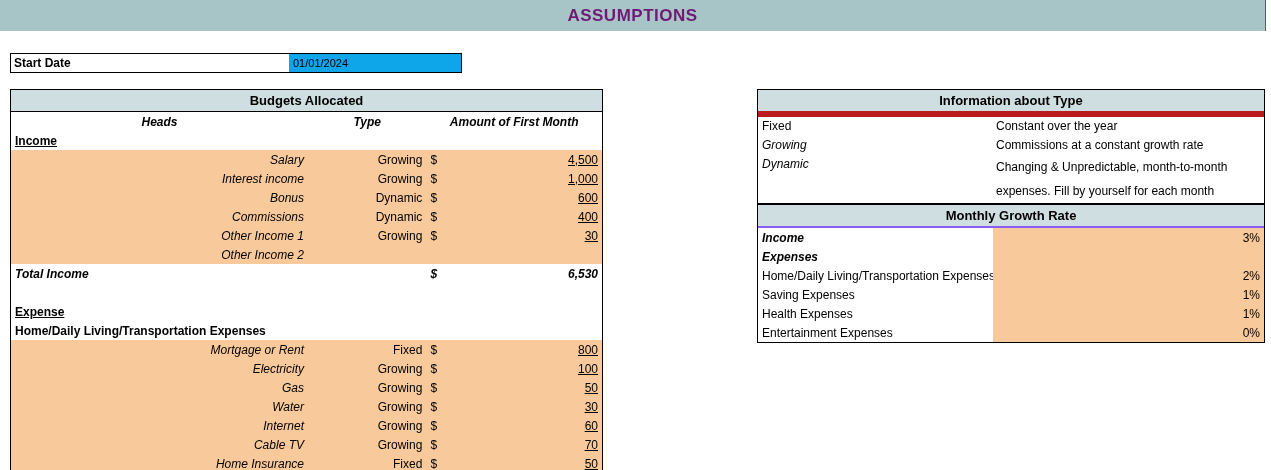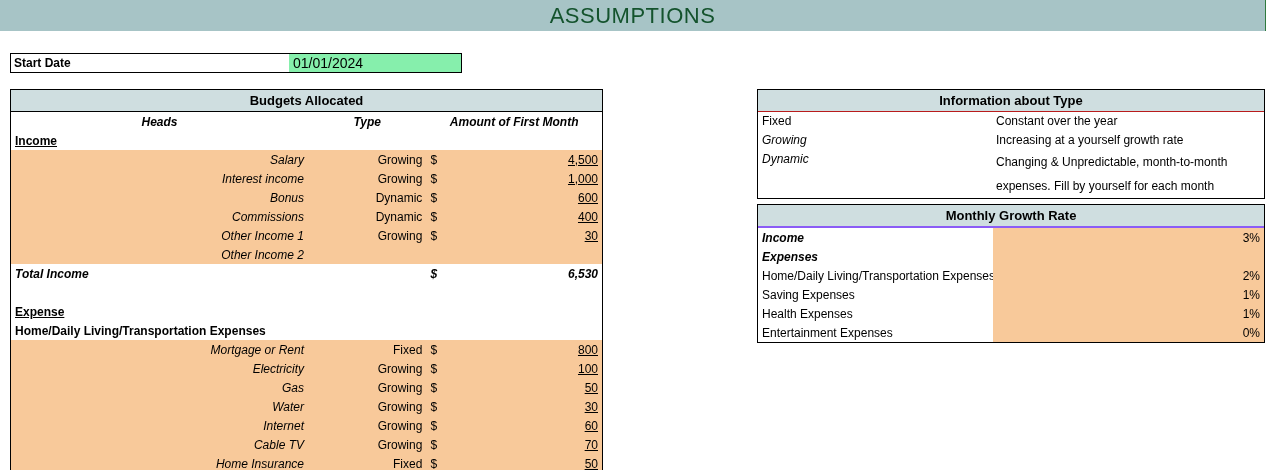--- a/index.html
+++ b/index.html
@@ -22,23 +22,23 @@
     left: 0;
     top: 0;
     width: 1265px;
     height: 31px;
     background: #a7c4c6;
     display: flex;
     align-items: center;
     justify-content: center;
   }
   .banner-title {
-    font-size: 22px;
-    font-weight: normal;
-    color: #14532d;
+    font-size: 17px;
+    font-weight: bold;
+    color: #701a75;
     letter-spacing: 0.5px;
   }
   .banner-edge {
     position: absolute;
     left: 1265px;
     top: 0;
     width: 6px;
     height: 31px;
     background: #ffffff;
     border-left: 1px solid #2f7a3e;
@@ -58,25 +58,25 @@
     width: 278px;
     padding-left: 3px;
     font-weight: bold;
     font-size: 12px;
     display: flex;
     align-items: center;
     box-sizing: border-box;
   }
   .startdate-value {
     flex: 1;
-    background: #86efac;
+    background: #0ea5e9;
     display: flex;
     align-items: center;
     padding-left: 4px;
-    font-size: 14px;
+    font-size: 11px;
     box-sizing: border-box;
   }
   
   .budgets {
     position: absolute;
     left: 10px;
     top: 89px;
     width: 593px;
     border: 1px solid #000000;
     box-sizing: border-box;
@@ -153,21 +153,21 @@
     box-sizing: border-box;
     background: #ffffff;
   }
   .info-type-header {
     background: #cfdee0;
     text-align: center;
     font-weight: bold;
     font-size: 13px;
     height: 21px;
     line-height: 21px;
-    border-bottom: 1px solid #b91c1c;
+    border-bottom: 6px solid #b91c1c;
   }
   .info-row {
     display: flex;
     align-items: flex-start;
     font-size: 12px;
     min-height: 19px;
   }
   .info-term {
     width: 238px;
     padding-left: 4px;
@@ -351,21 +351,21 @@
 </div>
 
 <div class="info-type">
   <div class="info-type-header">Information about Type</div>
   <div class="info-row">
     <div class="info-term plain">Fixed</div>
     <div class="info-desc">Constant over the year</div>
   </div>
   <div class="info-row">
     <div class="info-term">Growing</div>
-    <div class="info-desc">Increasing at a yourself growth rate</div>
+    <div class="info-desc">Commissions at a constant growth rate</div>
   </div>
   <div class="info-row">
     <div class="info-term">Dynamic</div>
     <div class="info-desc two-line">Changing &amp; Unpredictable, month-to-month expenses. Fill by yourself for each month</div>
   </div>
 </div>
 
 <div class="growth">
   <div class="growth-header">Monthly Growth Rate</div>
   <table class="growth-grid">

